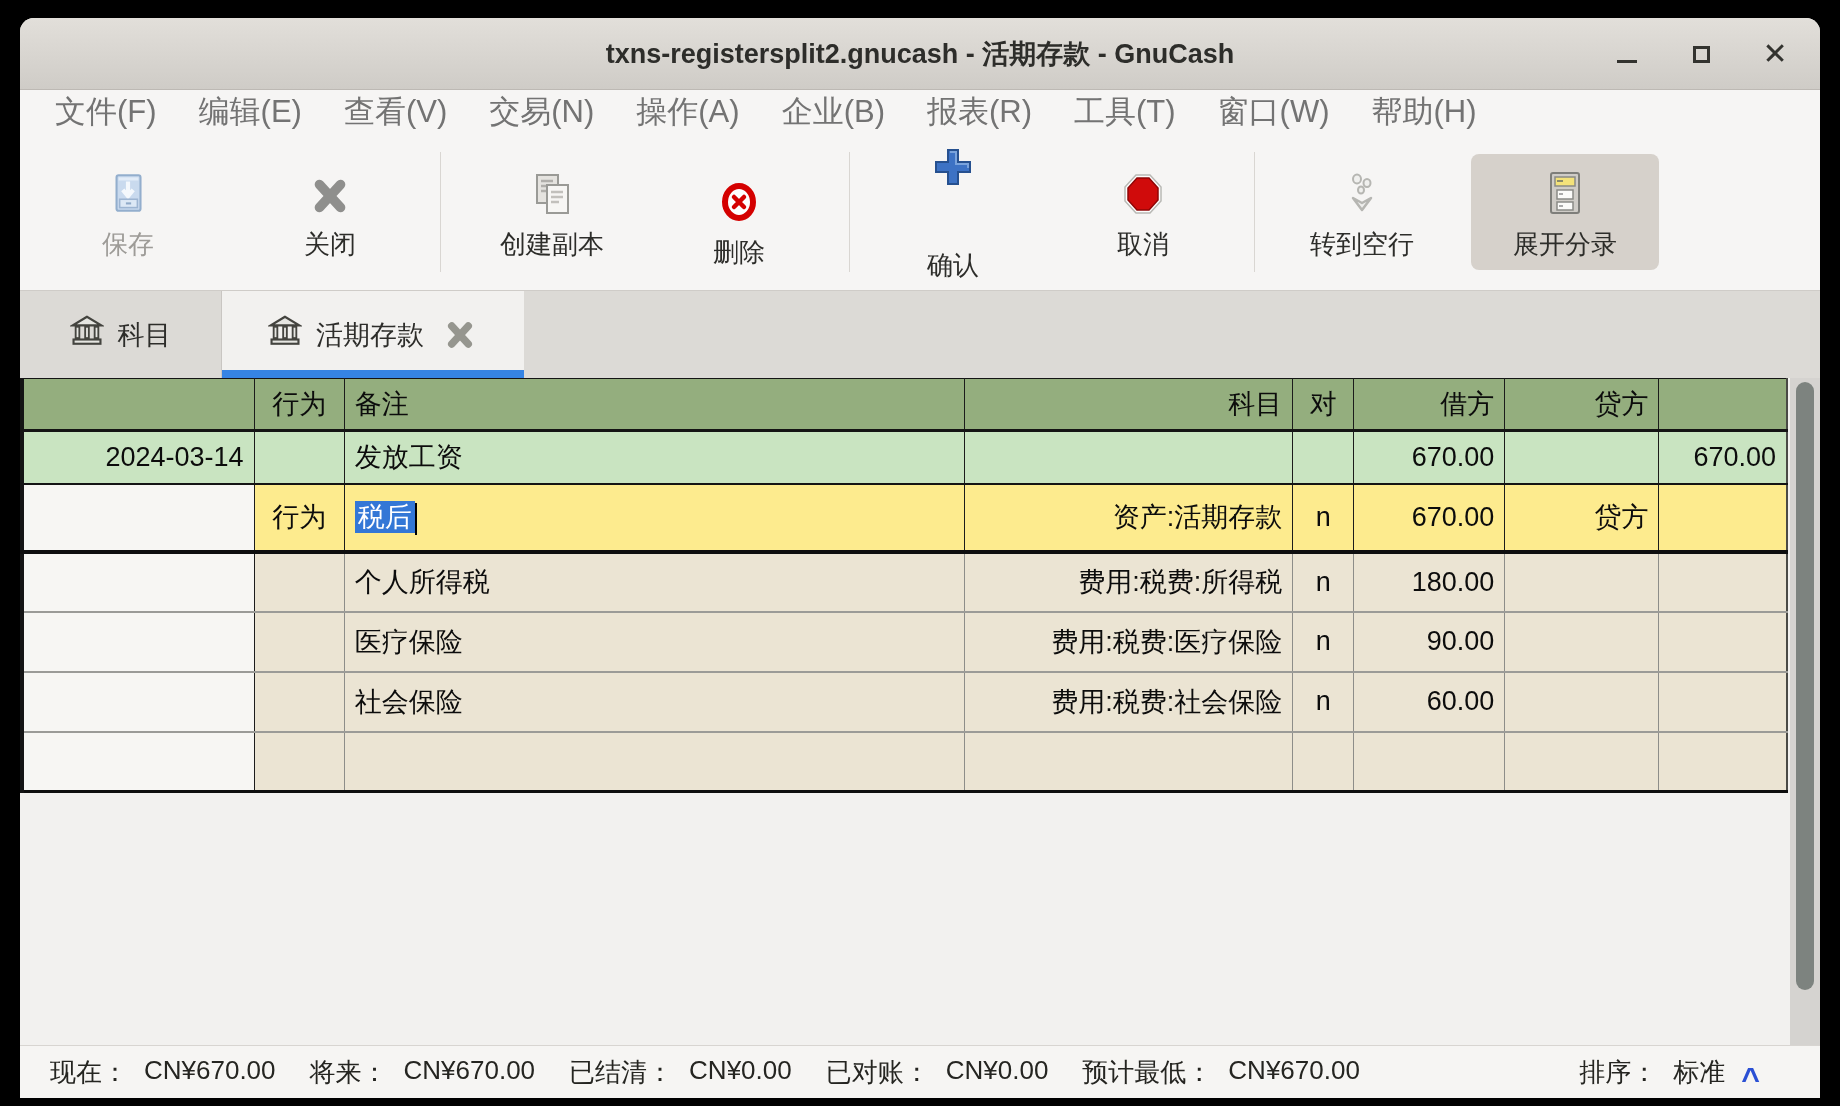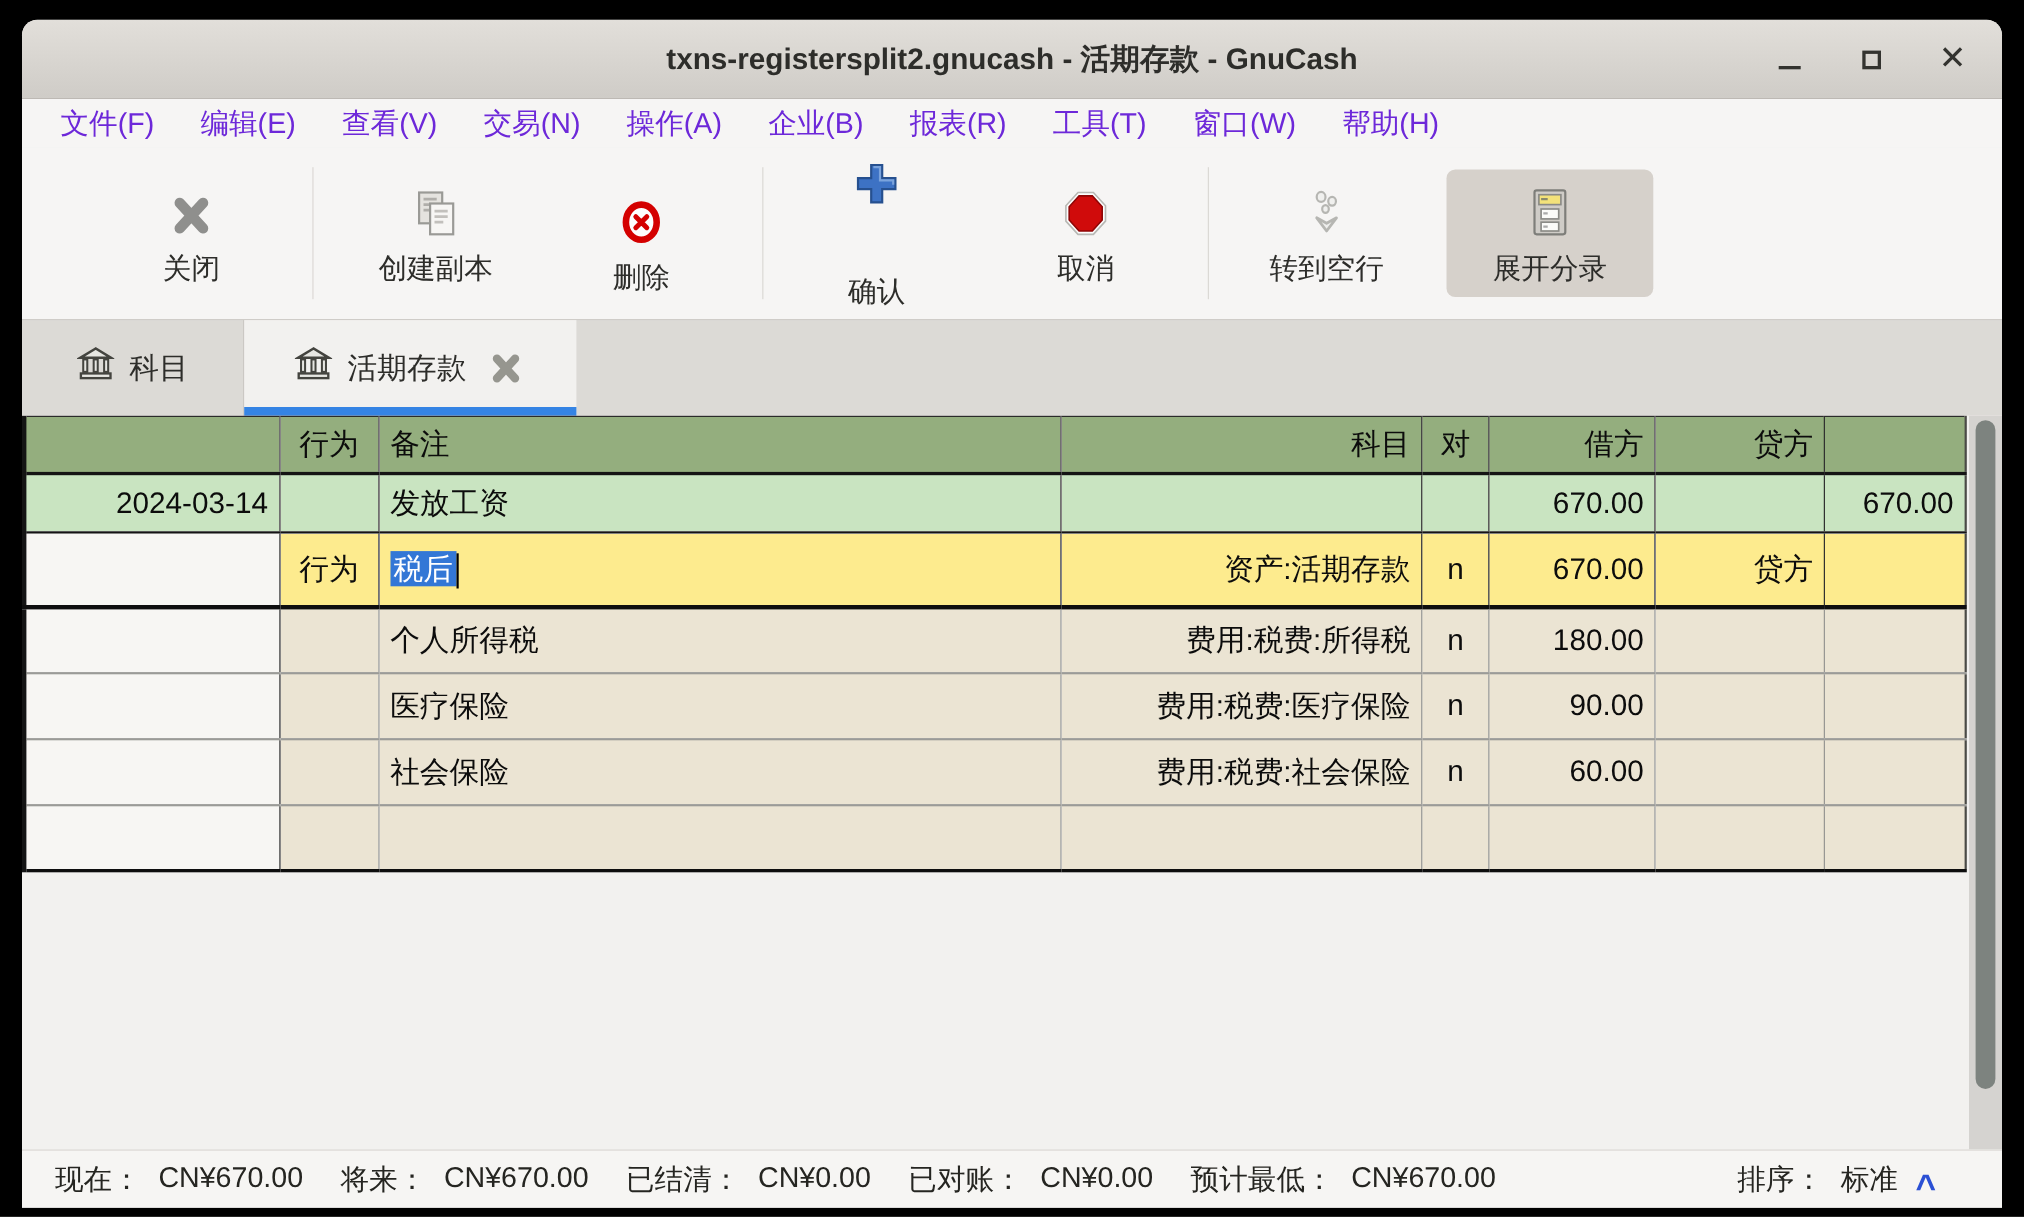--- a/index.html
+++ b/index.html
@@ -13,21 +13,21 @@
   .title { position:absolute; left:0; right:0; top:0; height:72px; line-height:72px;
            text-align:center; font-size:27px; font-weight:bold; color:#2d2d2a; }
   .winctl { position:absolute; right:28px; top:0; height:72px; display:flex; align-items:center; gap:40px; }
   .wbtn { width:34px; height:34px; display:flex; align-items:center; justify-content:center; color:#33332f; }
   .min-bar { width:20px; height:3px; background:#33332f; margin-top:14px; }
   .max-box { width:17px; height:17px; border:3px solid #33332f; }
   .close-x { font-size:30px; font-weight:bold; line-height:30px; }
 
   
   .menubar { height:44px; background:#f6f5f4; display:flex; align-items:center; padding-left:14px; }
-  .menuitem { font-size:26px; color:#6d28d9; padding:0 21px; cursor:default; }
+  .menuitem { font-size:31px; color:#737373; padding:0 21px; cursor:default; }
 
   
   .toolbar { height:156px; background:#f6f5f4; display:flex; align-items:center; padding-left:30px; }
   .tbtn { display:flex; flex-direction:column; align-items:center; justify-content:center;
           height:116px; border-radius:8px; }
   .tbtn .ticon { height:56px; display:flex; align-items:flex-end; justify-content:center; }
   .tbtn .tlabel { font-size:26px; color:#2d2d2a; margin-top:8px; white-space:nowrap; }
   .tbtn.disabled .tlabel { color:#9d9b97; }
   .tbtn.active { background:#d6d1cb;text-align:center; }
   .tsep { width:1px; height:120px; background:#d9d6d2; }
@@ -99,20 +99,32 @@
     <span class="menuitem">交易(N)</span>
     <span class="menuitem">操作(A)</span>
     <span class="menuitem">企业(B)</span>
     <span class="menuitem">报表(R)</span>
     <span class="menuitem">工具(T)</span>
     <span class="menuitem">窗口(W)</span>
     <span class="menuitem">帮助(H)</span>
   </div>
 
   <div class="toolbar">
+    <div class="tbtn disabled" style="width:156px;">
+      <span class="ticon">
+        <svg width="50" height="52" viewBox="0 0 48 48">
+            <rect x="13" y="7" width="23" height="34" rx="2" fill="#c9daee" stroke="#93aecd" stroke-width="2"></rect>
+            <rect x="15" y="9" width="19" height="3" fill="#e2ecf8"></rect>
+            <path d="M24 13 v12 M19 21 l5 6 l5 -6" stroke="#f4f8fc" stroke-width="4" fill="none"></path>
+            <rect x="16" y="30" width="17" height="8" fill="#dce8f5" stroke="#9db5d2" stroke-width="1.5"></rect>
+            <rect x="22" y="33" width="5" height="2" fill="#8fa9c8"></rect>
+          </svg>
+      </span>
+      <span class="tlabel">保存</span>
+    </div>
     <div class="tbtn" style="width:160px; margin-left:44px;">
       <span class="ticon">
         <svg width="46" height="46" viewBox="0 0 48 48">
             <path d="M13 12 L35 36 M35 12 L13 36" stroke="#8f8f8d" stroke-width="10" stroke-linecap="round"></path>
           </svg>
       </span>
       <span class="tlabel">关闭</span>
     </div>
     <div class="tsep" style="margin-left:30px;"></div>
     <div class="tbtn" style="width:186px; margin-left:18px;">

